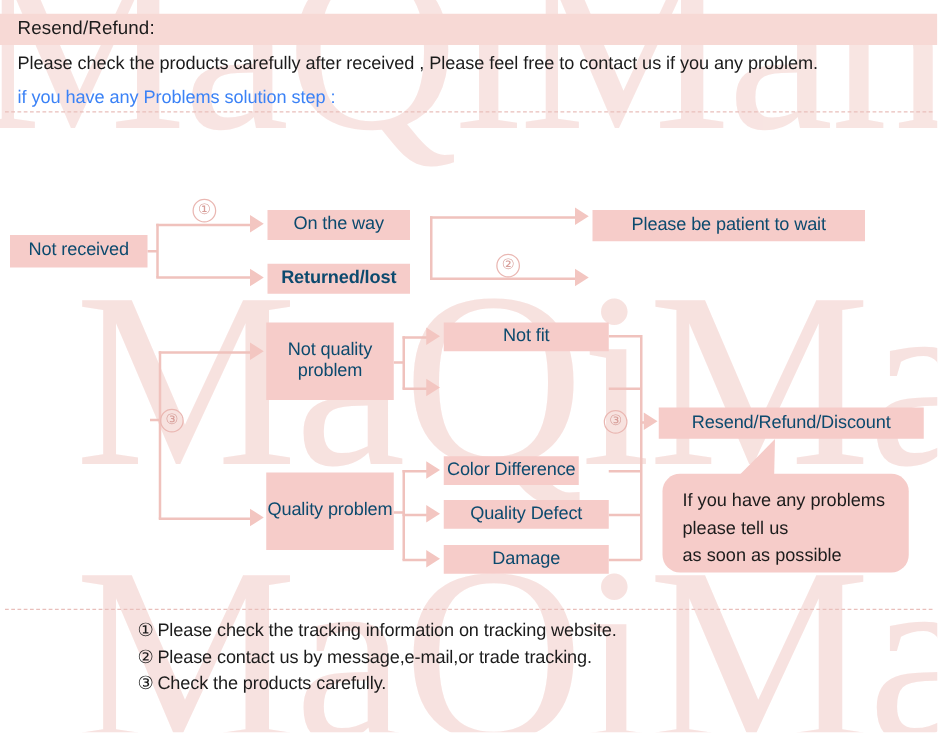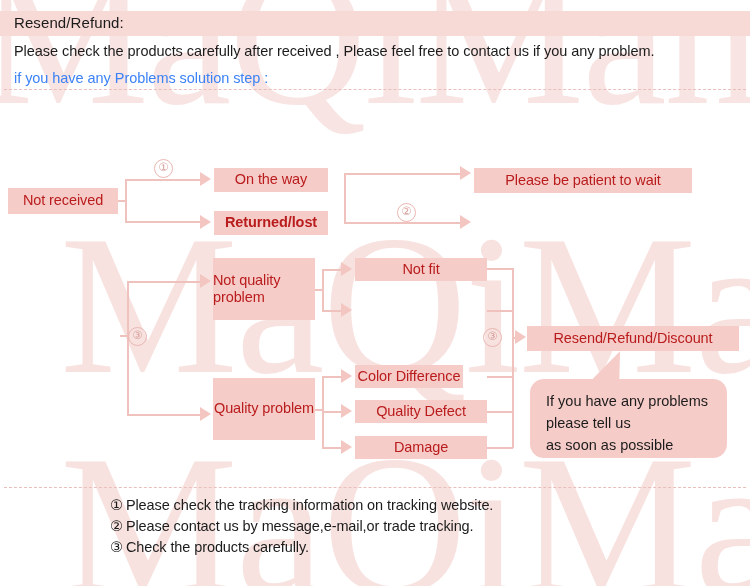--- a/index.html
+++ b/index.html
@@ -28,23 +28,23 @@
   .hdr-band{position:absolute;left:0;top:11px;width:750px;height:25px;background:#f7d9d5;z-index:1;}
   .hdr-title{position:absolute;left:14px;top:14px;font-size:15px;color:#1b1b1b;z-index:3;letter-spacing:.1px;}
   .hdr-l1{position:absolute;left:14px;top:43px;font-size:14.5px;color:#1b1b1b;z-index:3;letter-spacing:-.05px;white-space:nowrap;}
   .hdr-l2{position:absolute;left:14px;top:70px;font-size:14.5px;color:#3b82f6;z-index:3;letter-spacing:-.05px;white-space:nowrap;}
   .dash{position:absolute;height:0;border-top:1px dashed #e9bfbb;z-index:2;}
   .dash-top{left:4px;top:89px;width:742px;}
   .dash-bot{left:4px;top:487px;width:742px;}
 
   
   .box{
-    position:absolute;background:#f6ccc9;color:#b91c1c;
+    position:absolute;background:#f6ccc9;color:#0c4a6e;
     display:flex;align-items:center;justify-content:center;
-    font-size:14.5px;line-height:1.18;z-index:4;
+    text-align:center;font-size:14.5px;line-height:1.18;z-index:4;
     letter-spacing:-.1px;
   }
   .box.tall{font-size:14.5px;}
 
   
   .ln{position:absolute;background:#f0c2bd;z-index:3;}
   .lnv{width:1.6px;}
   .lnh{height:1.6px;}
 
   .arw{position:absolute;z-index:4;width:0;height:0;

